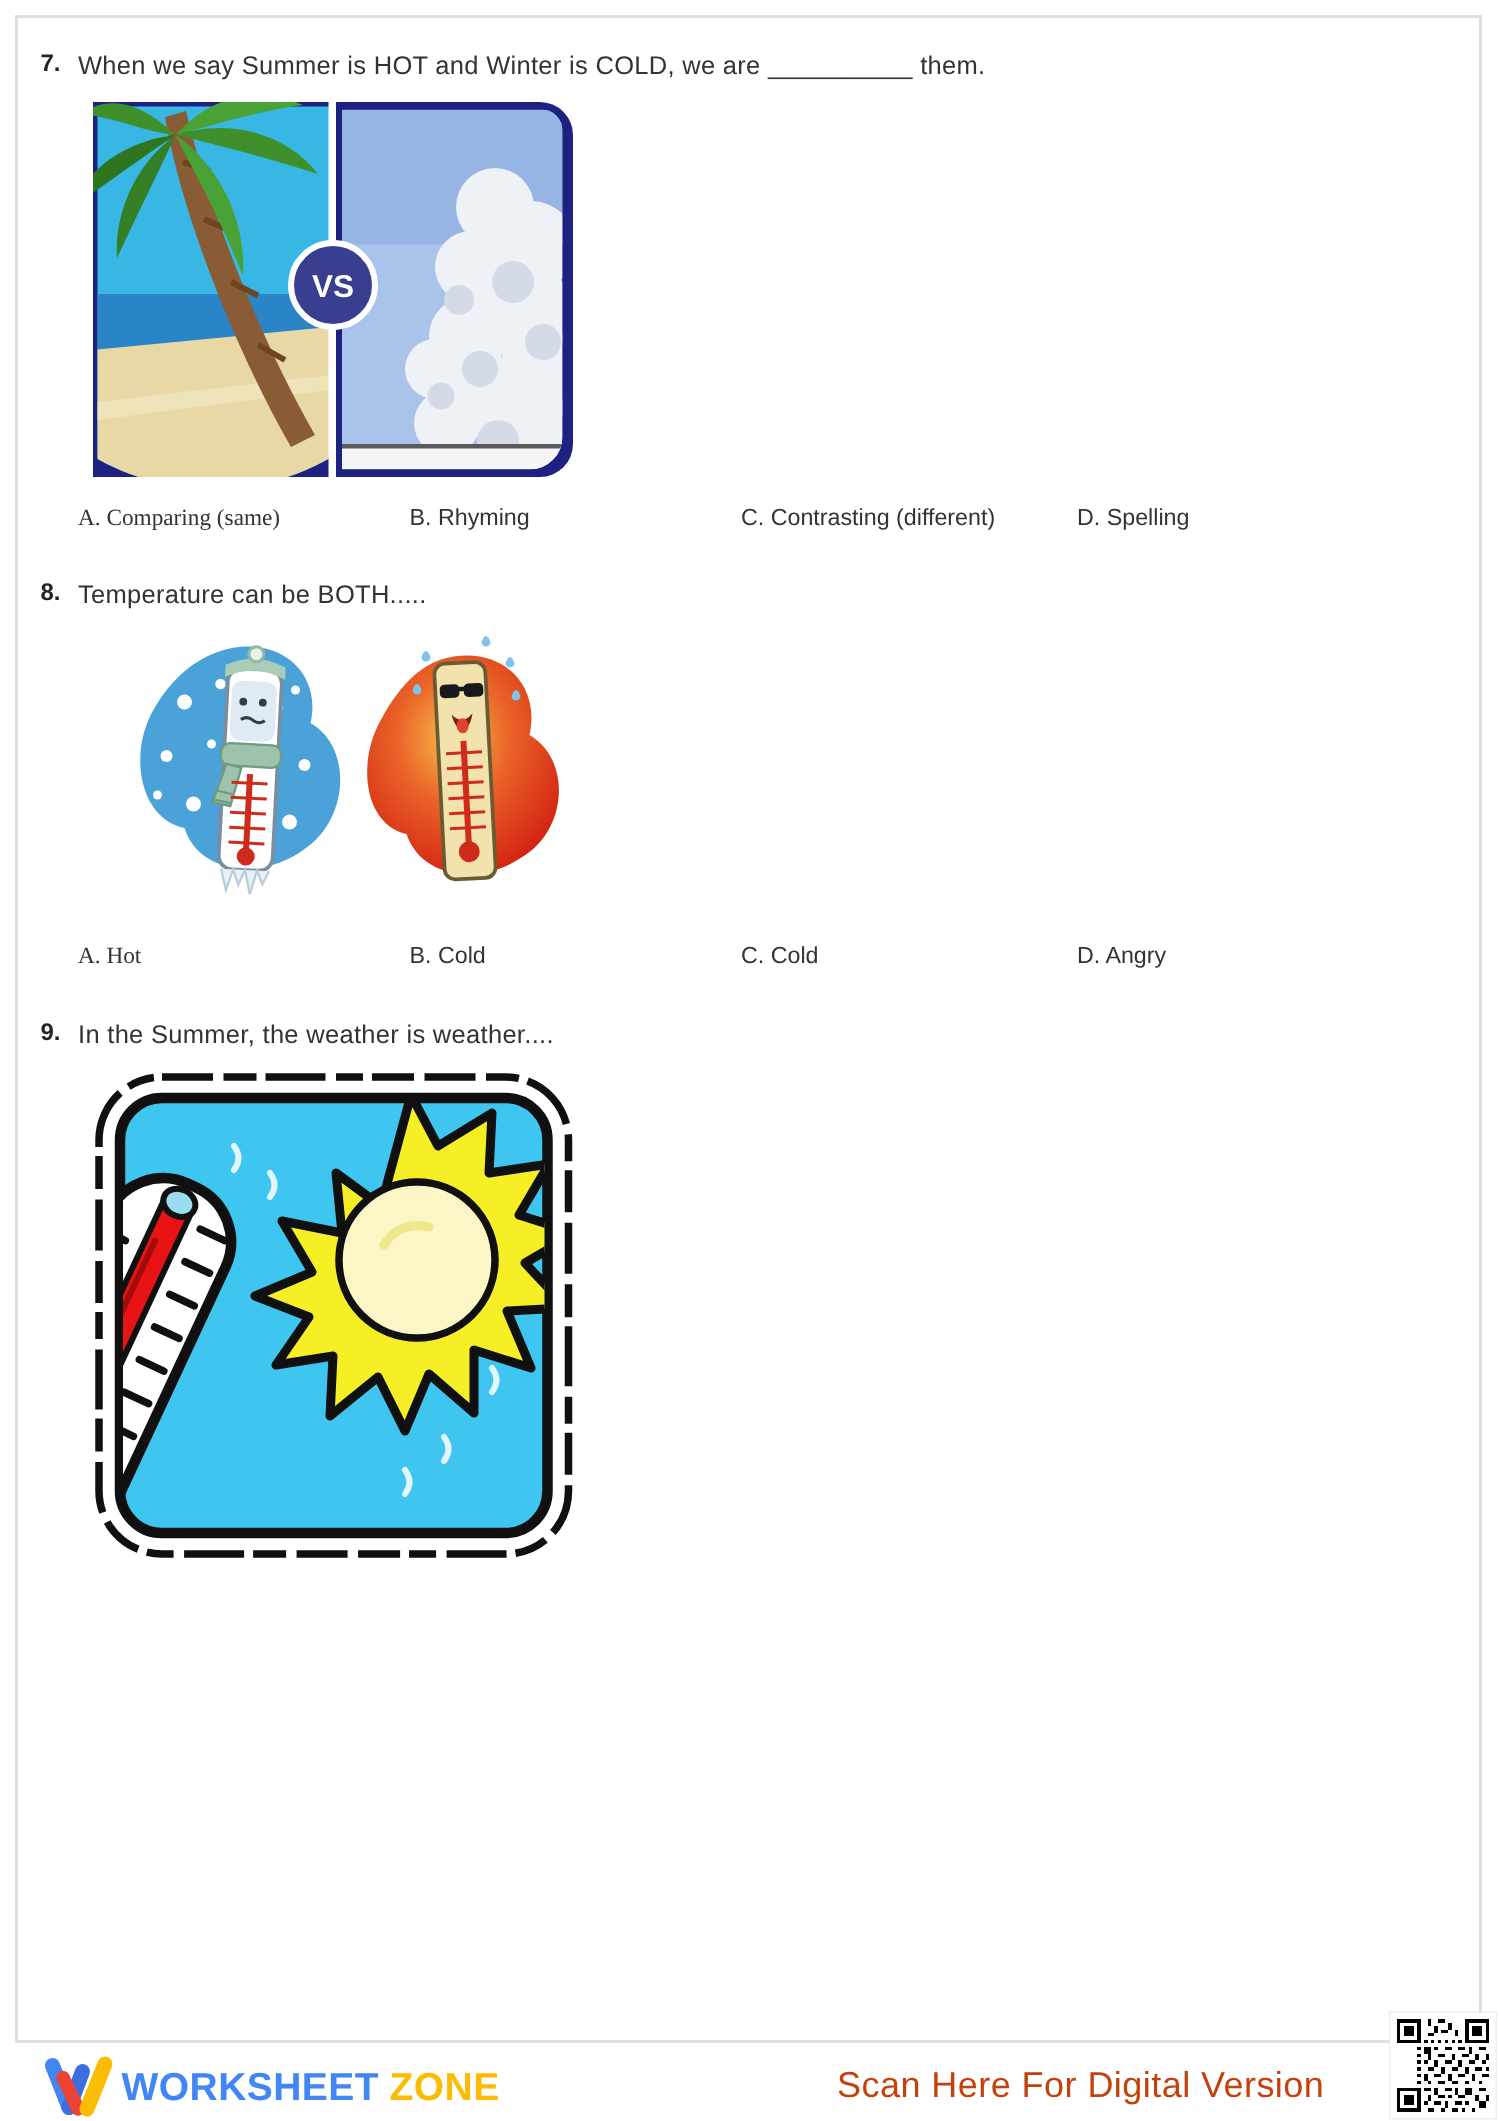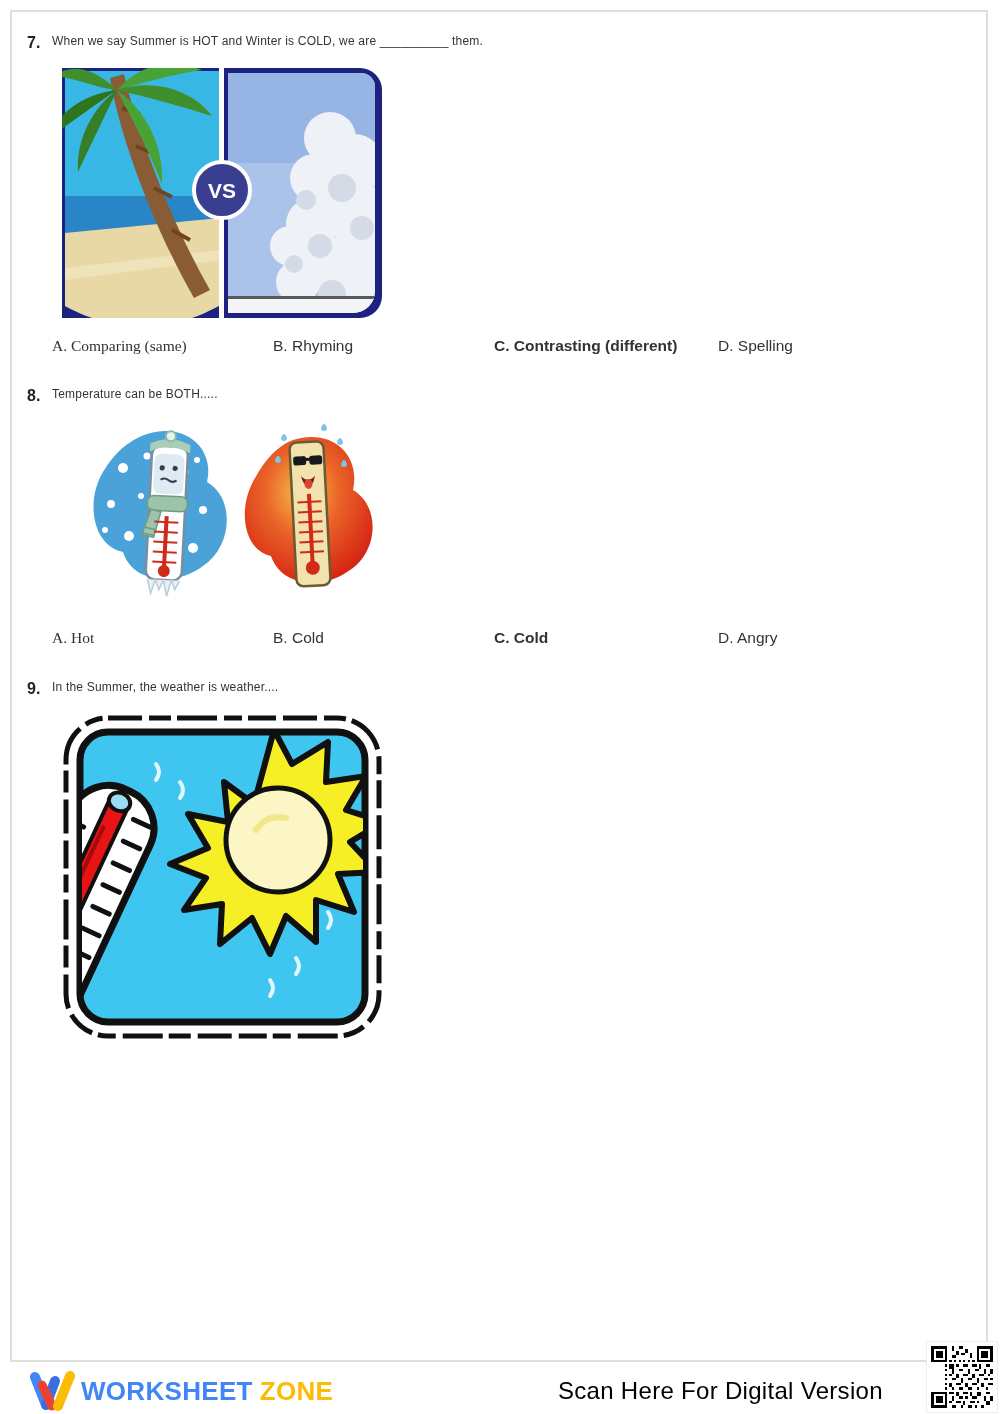--- a/index.html
+++ b/index.html
@@ -7,32 +7,32 @@
   .page {
     position:relative; width:1000px; height:1414px; background:#ffffff;
     font-family:"Liberation Sans", sans-serif; color:#2f2f2f; overflow:hidden;
   }
   .content-box {
     position:absolute; left:10px; top:10px; width:978px; height:1352px;
     border:2px solid #dfdfdf; background:#ffffff;
   }
   .q-row { position:absolute; left:0; width:978px; }
   .q-num { position:absolute; left:27px; font-size:16px; font-weight:700; color:#242424; }
-  .q-text { position:absolute; left:52px; font-size:12px; font-weight:400; color:#333333; letter-spacing:.2px; }
+  .q-text { position:absolute; left:52px; font-size:17px; font-weight:400; color:#333333; letter-spacing:.2px; }
   .q-illustration { position:absolute; }
   .options { position:absolute; left:0; width:978px; height:22px; }
   .opt { position:absolute; font-size:15.5px; color:#333333; white-space:nowrap; }
-  .opt.c1 { left:52px;font-family:Liberation Serif, serif; } .opt.c2 { left:273px; } .opt.c3 { left:494px;font-weight:bold; } .opt.c4 { left:718px; }
+  .opt.c1 { left:52px;font-family:Liberation Serif, serif; } .opt.c2 { left:273px; } .opt.c3 { left:494px; } .opt.c4 { left:718px; }
 
   
   .footer-logo { position:absolute; left:29px; top:1368px; height:46px; display:flex; align-items:center; }
   .logo-mark { width:46px; height:42px; }
   .logo-text { font-size:26px; font-weight:700; letter-spacing:.3px; margin-left:6px; }
   .logo-text .w { color:#4285f4; } .logo-text .z { color:#fbbc05; margin-left:7px; }
-  .scan-text { position:absolute; left:558px; top:1377px; font-size:24px; color:#000000; letter-spacing:.3px; }
+  .scan-text { position:absolute; left:558px; top:1377px; font-size:24px; color:#c2410c; letter-spacing:.3px; }
   .qr-box { position:absolute; left:927px; top:1342px; width:70px; height:70px; background:#ffffff; padding:2px; box-shadow:0 0 0 1px #eeeeee; }
   .qr-box svg { width:100%; height:100%; display:block; }
   svg text { font-family:"Liberation Sans", sans-serif; }
 </style>
 </head>
 <body>
 
 <div class="page">
   <div class="content-box"></div>
 

